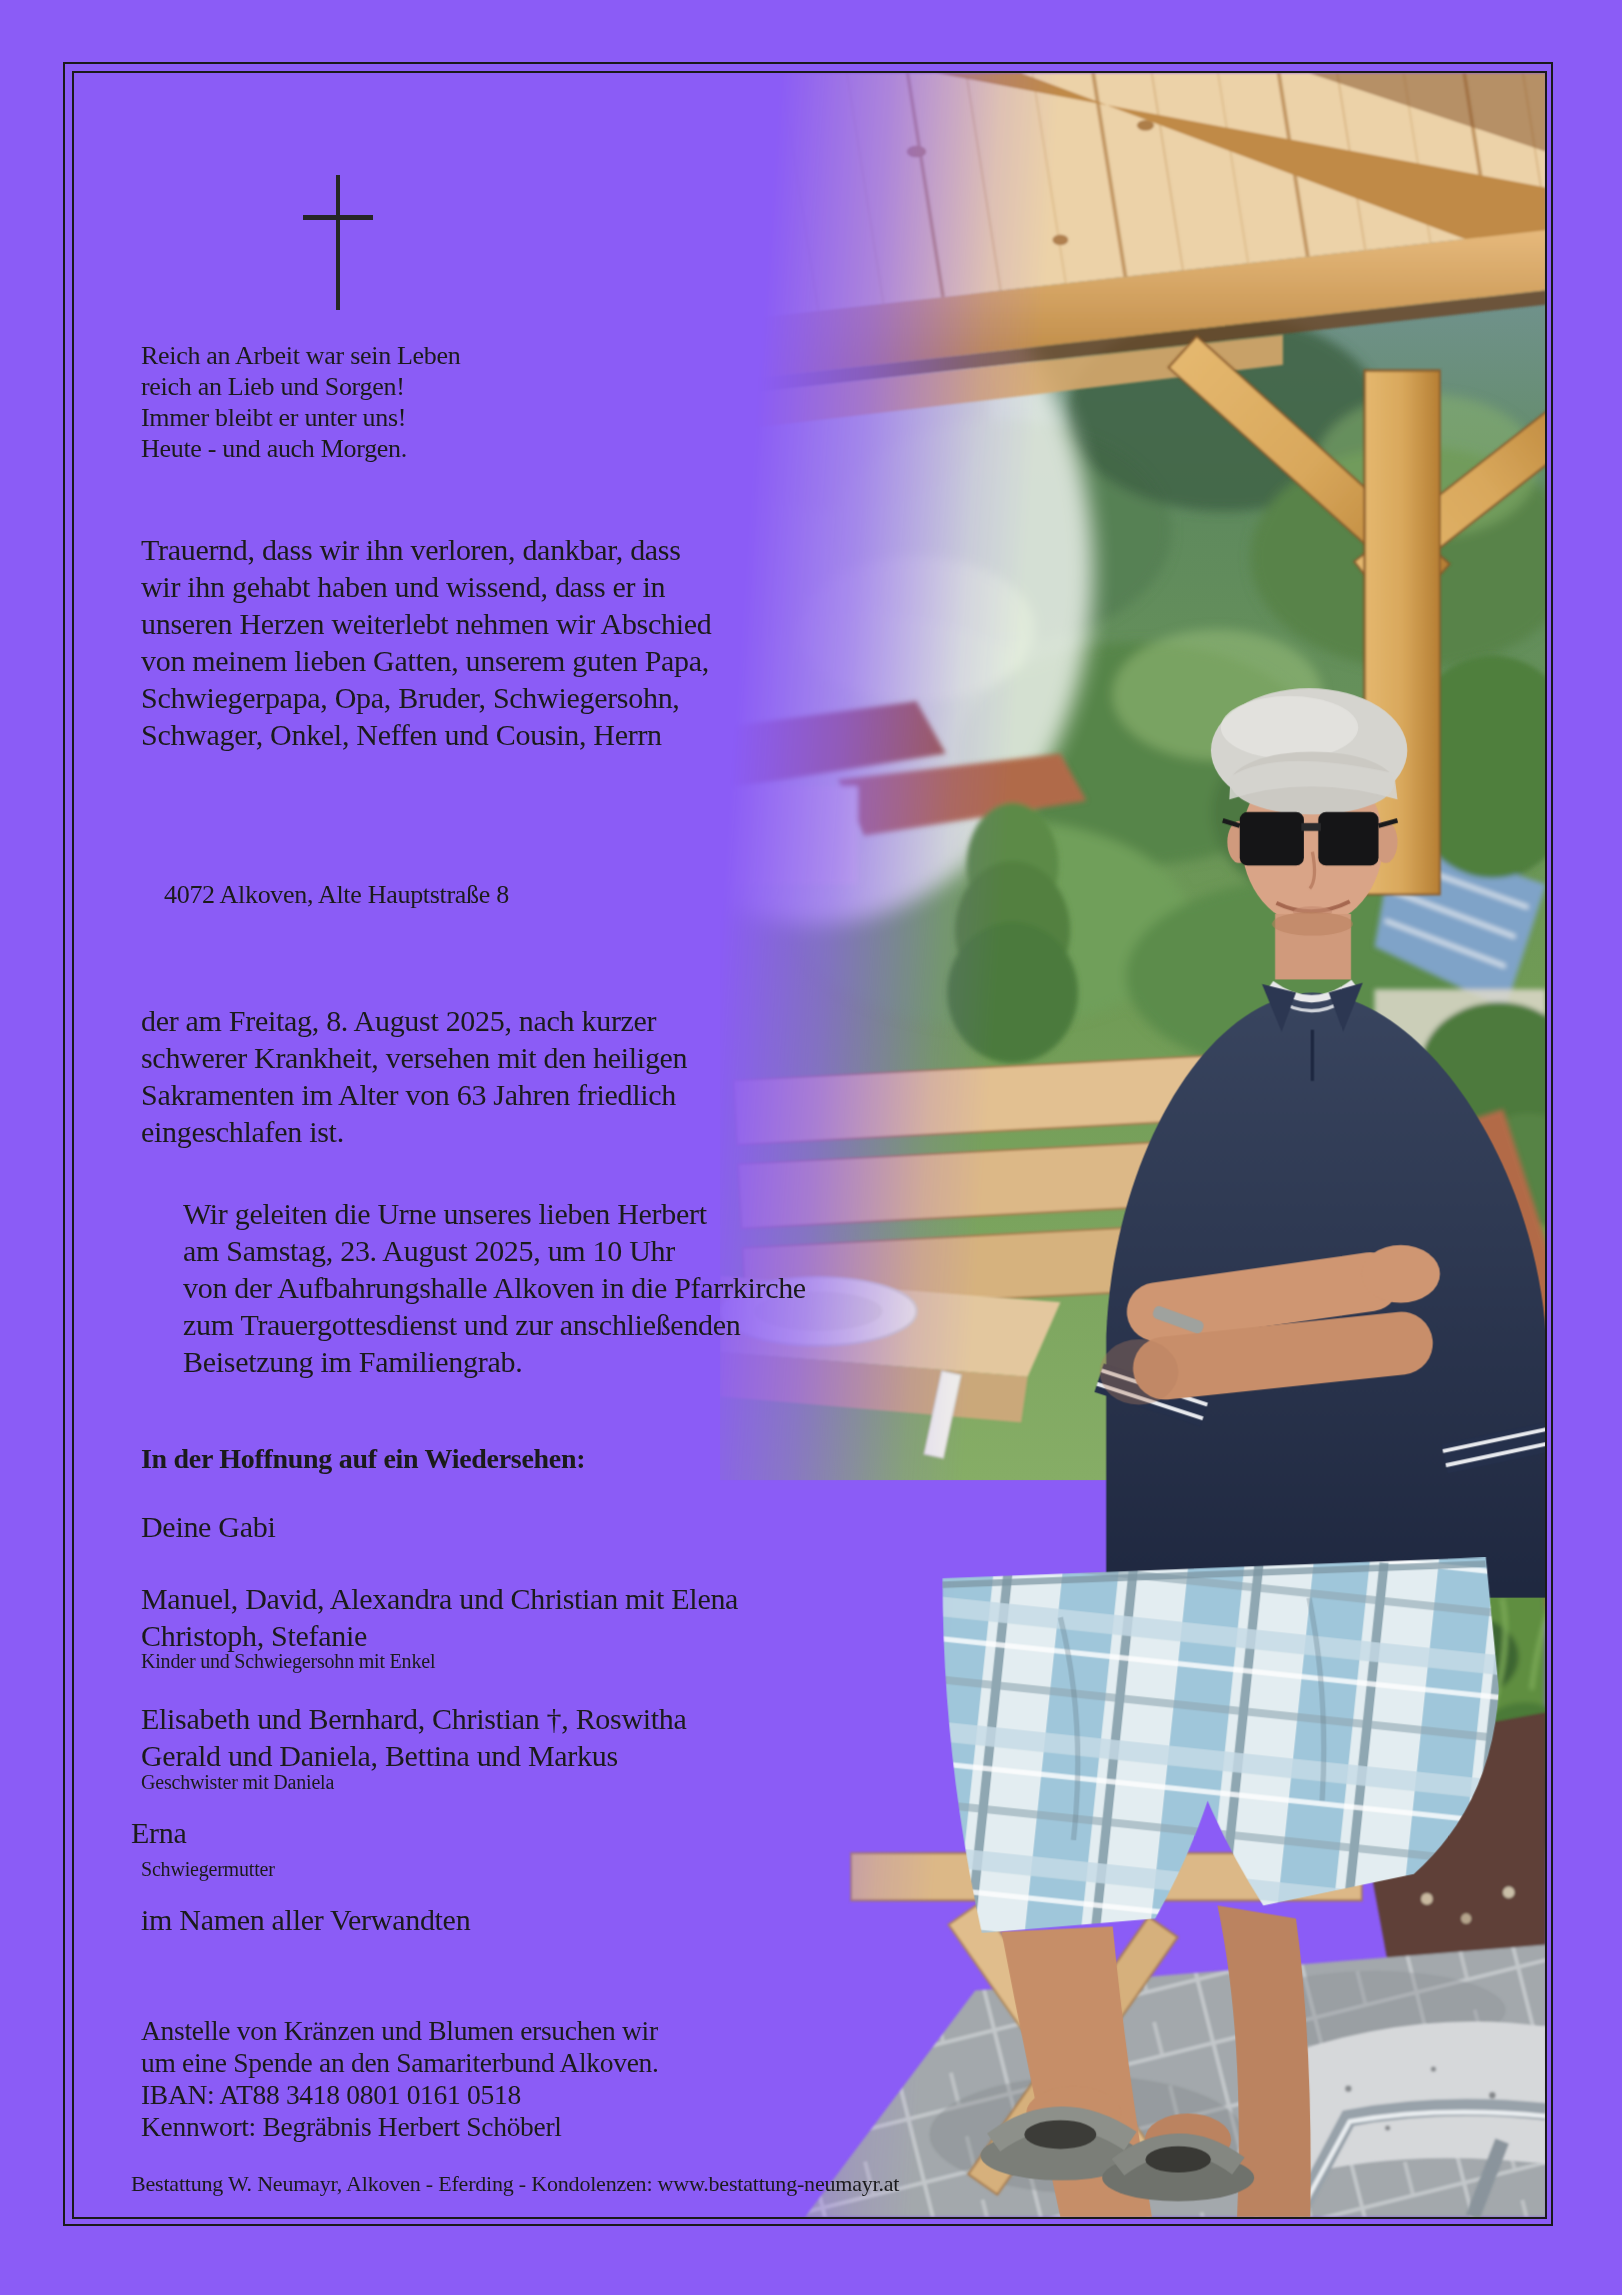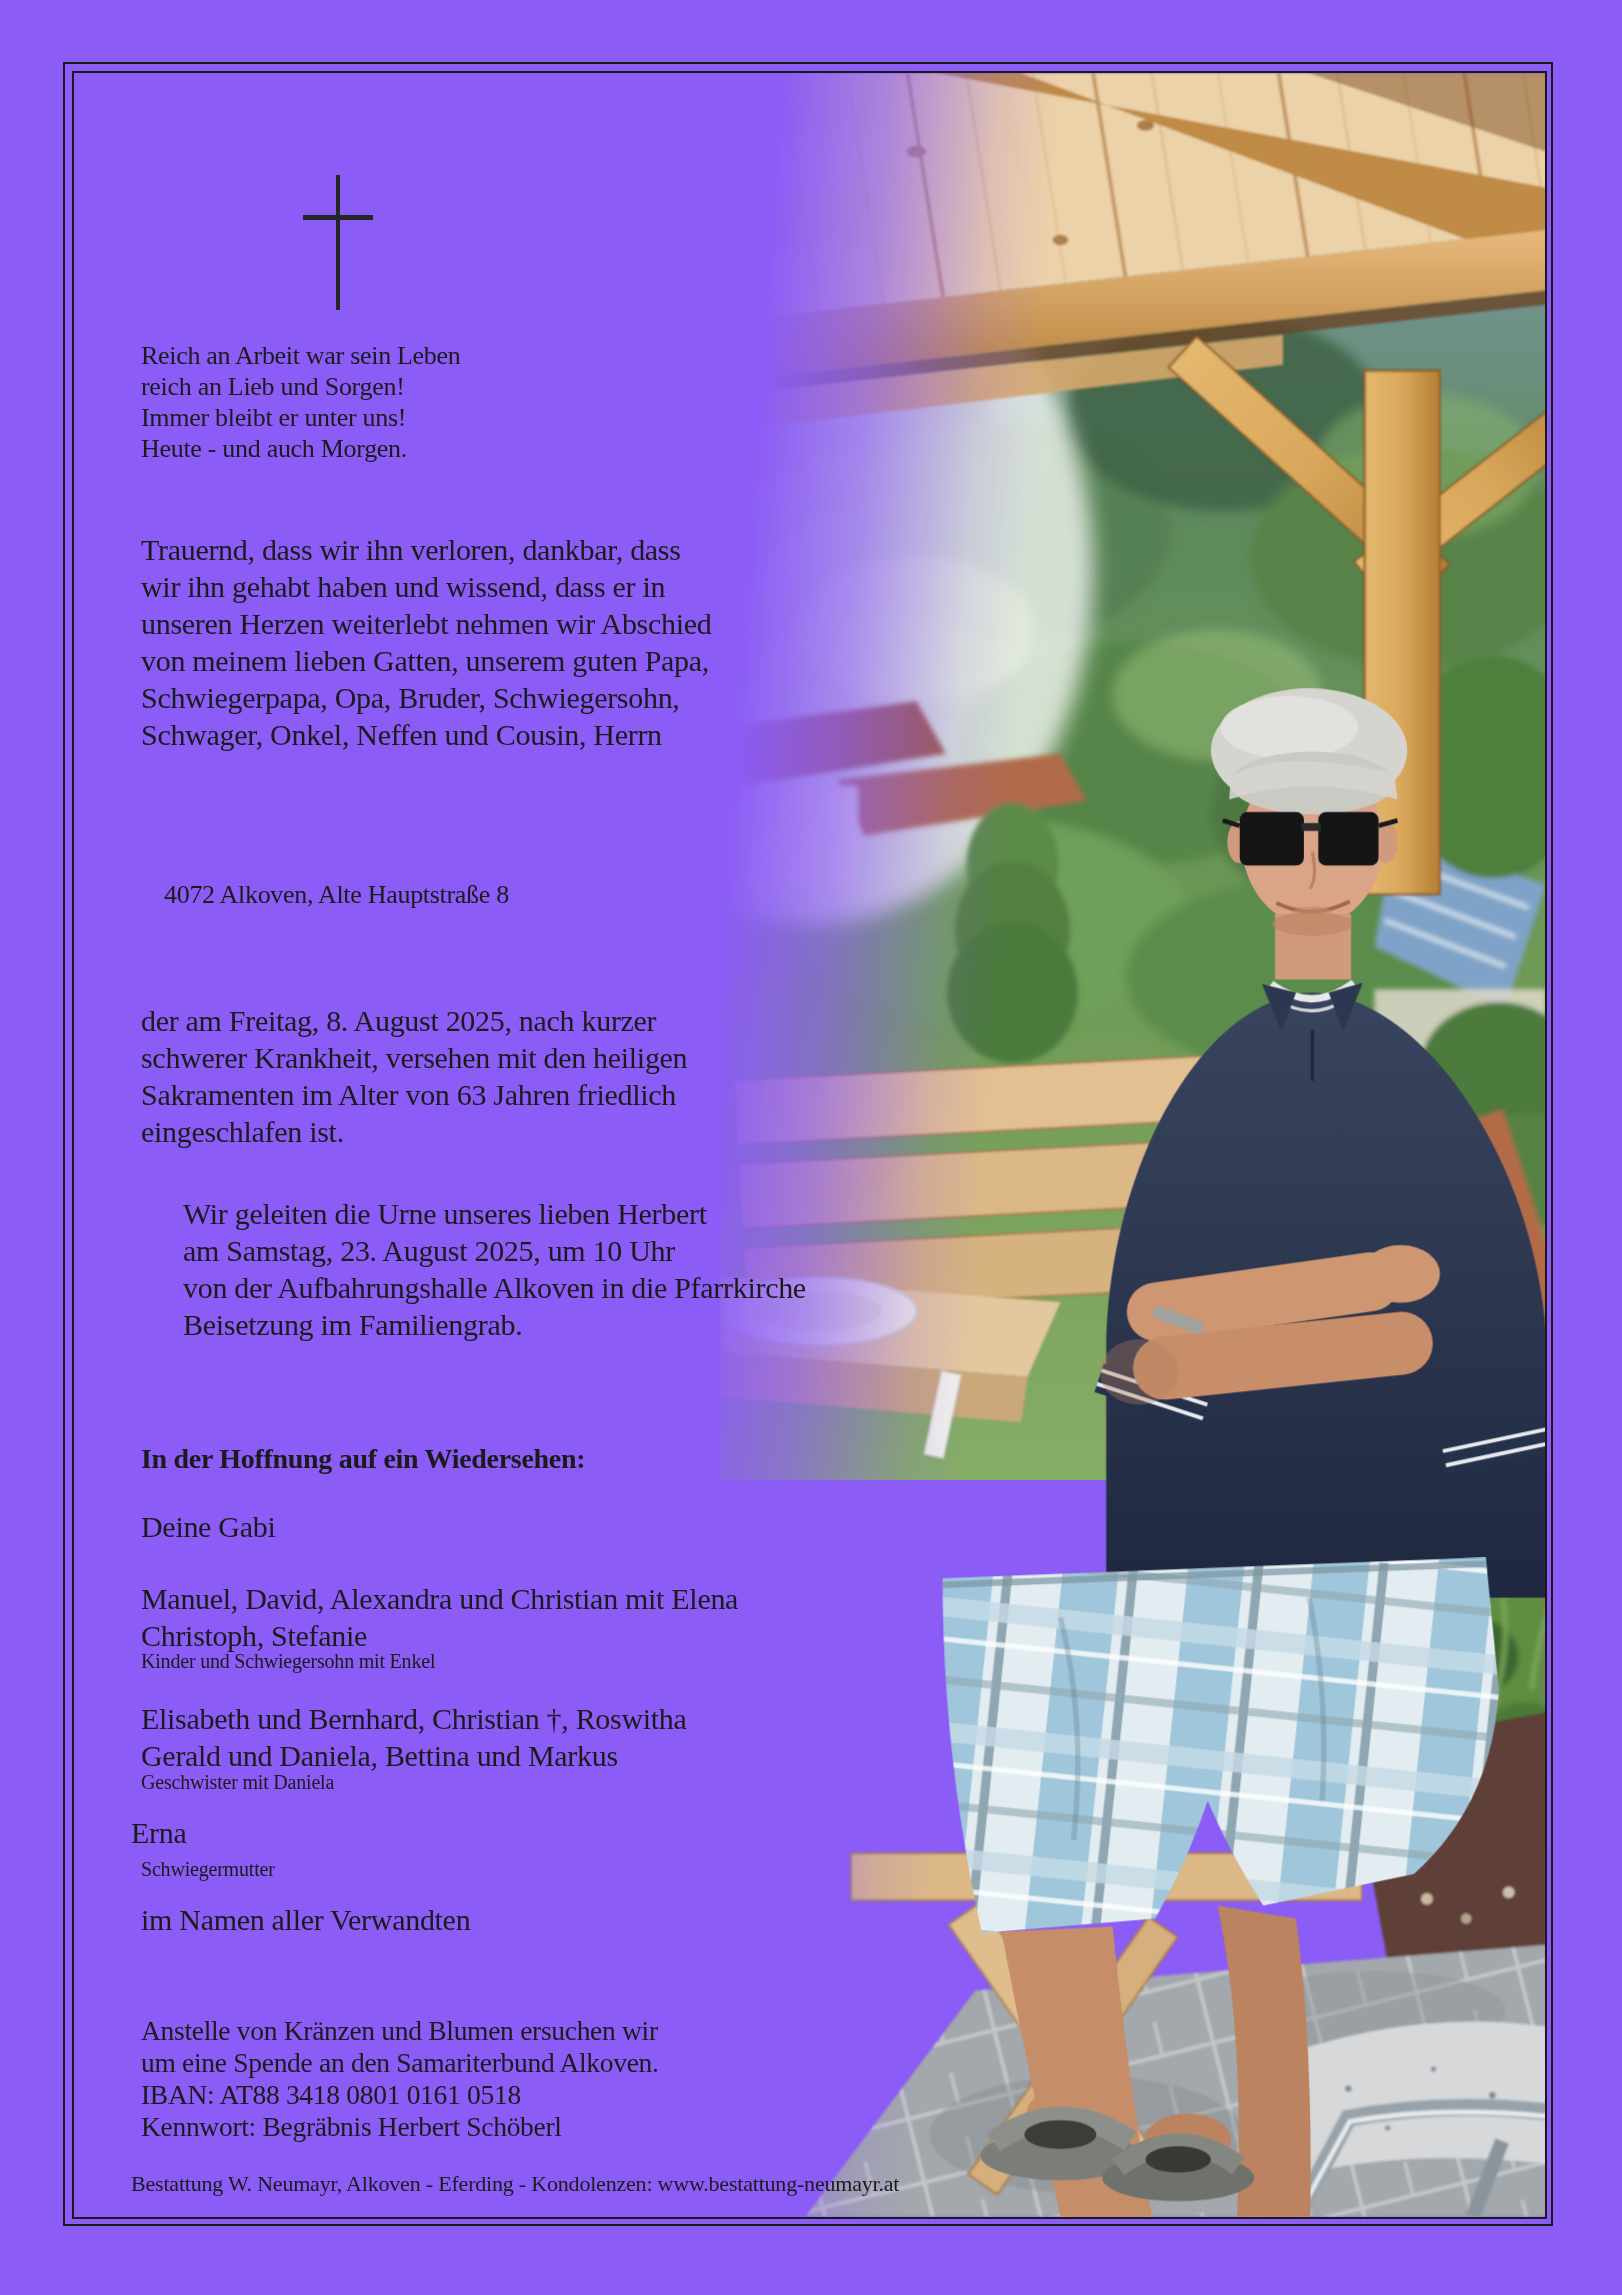--- a/index.html
+++ b/index.html
@@ -303,20 +303,21 @@
     <div>der am Freitag, 8. August 2025, nach kurzer</div>
     <div>schwerer Krankheit, versehen mit den heiligen</div>
     <div>Sakramenten im Alter von 63 Jahren friedlich</div>
     <div>eingeschlafen ist.</div>
   </div>
 
   <div class="txt" style="left:141px;top:1195px;margin-left:42px;">
     <div>Wir geleiten die Urne unseres lieben Herbert</div>
     <div>am Samstag, 23. August 2025, um 10 Uhr</div>
     <div>von der Aufbahrungshalle Alkoven in die Pfarrkirche</div>
+    <div>zum Trauergottesdienst und zur anschließenden</div>
     <div>Beisetzung im Familiengrab.</div>
   </div>
 
   <div class="txt heading-bold" style="left:141px;top:1440px;">In der Hoffnung auf ein Wiedersehen:</div>
 
   <div class="txt" style="left:141px;top:1508px;">Deine Gabi</div>
 
   <div class="txt" style="left:141px;top:1580px;">
     <div>Manuel, David, Alexandra und Christian mit Elena</div>
     <div>Christoph, Stefanie</div>

